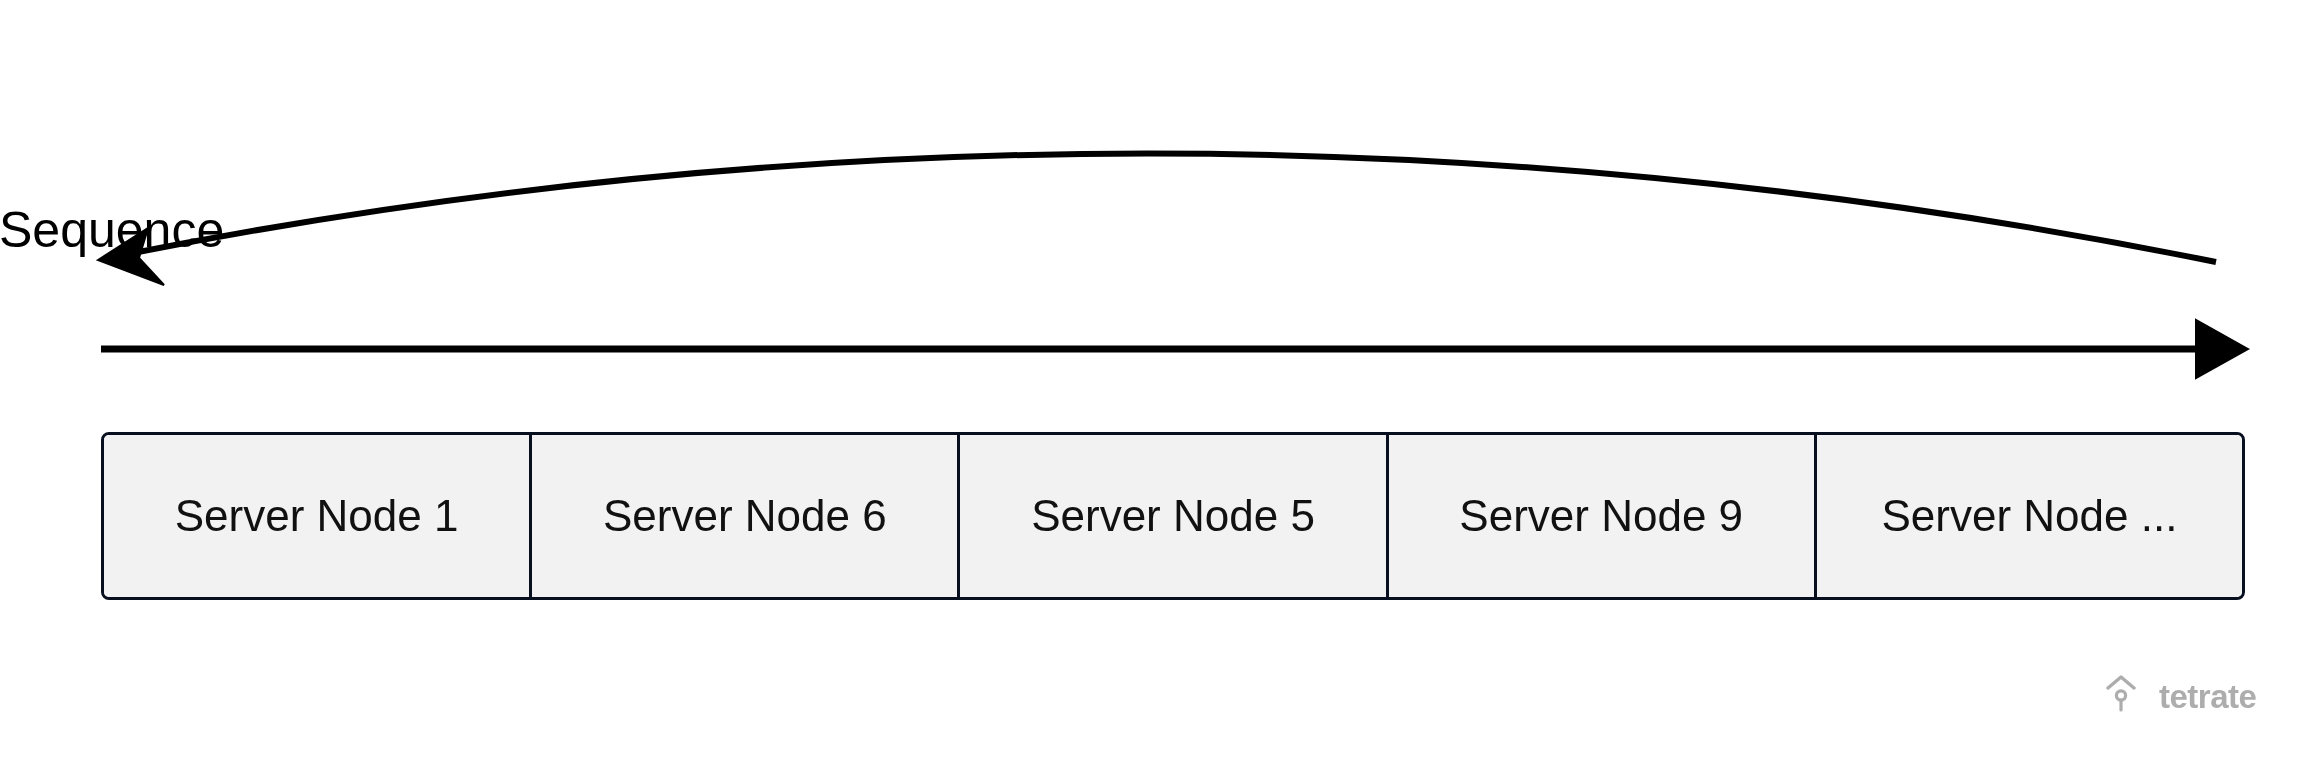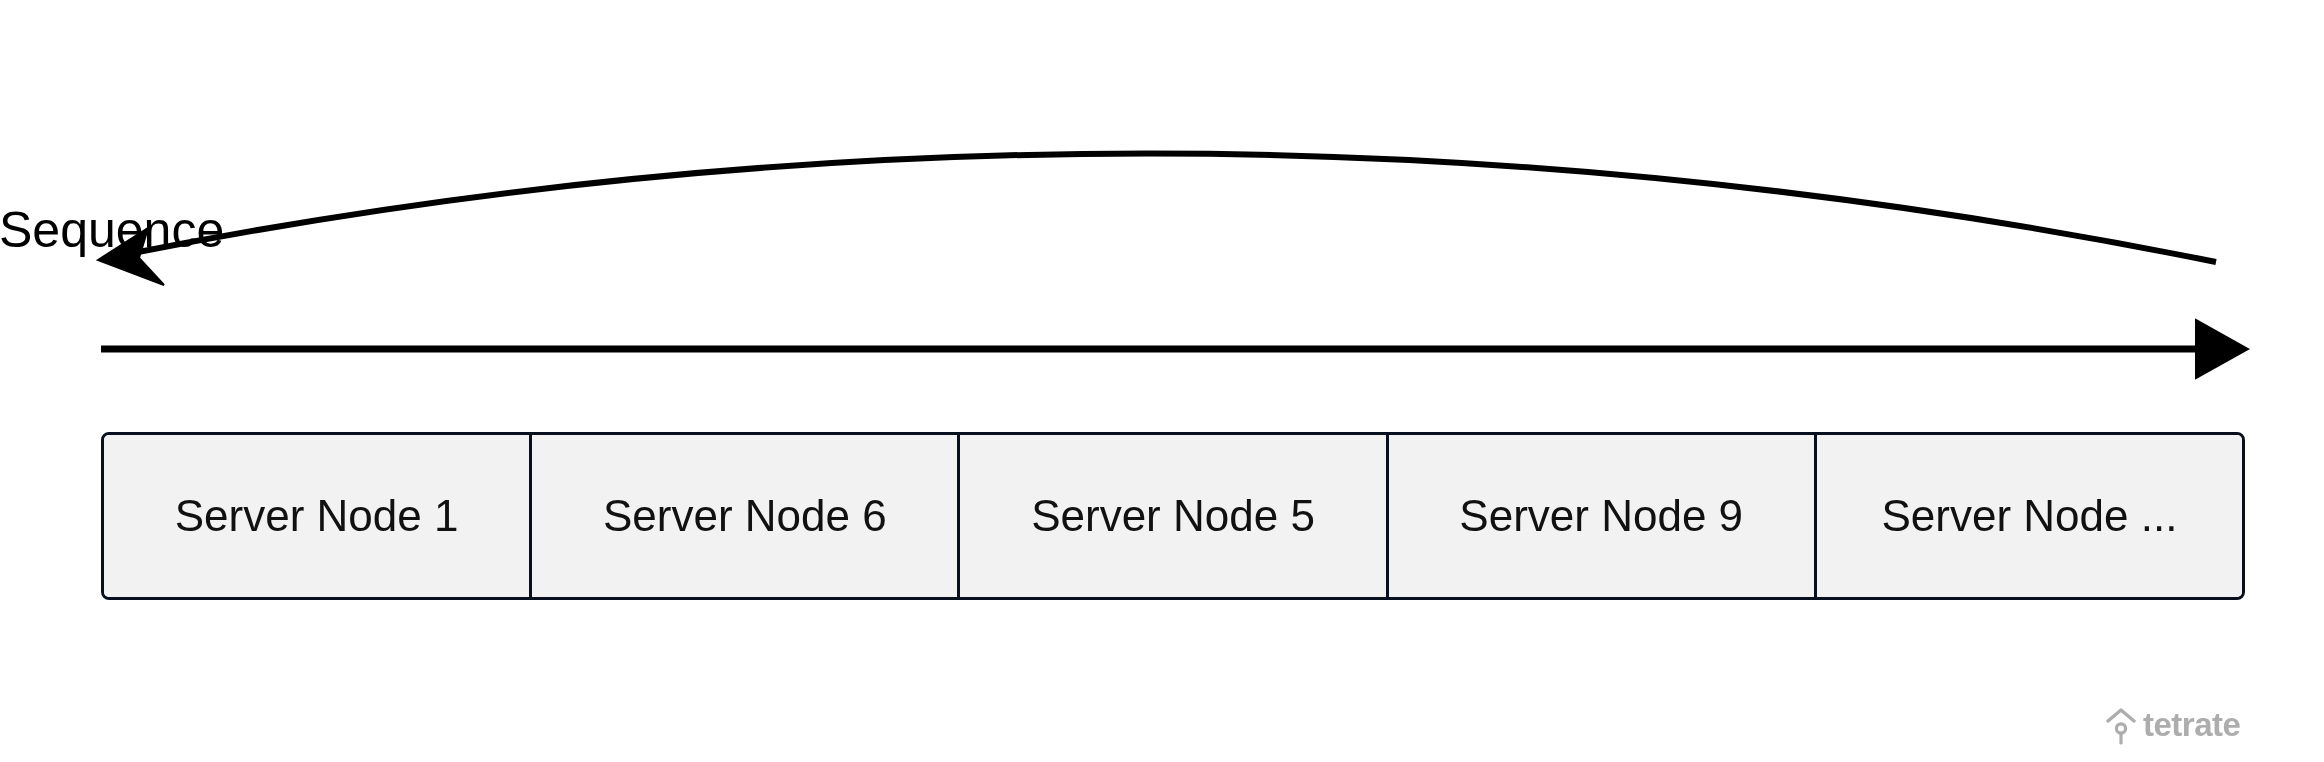--- a/index.html
+++ b/index.html
@@ -75,24 +75,24 @@
     font-weight: 400;
     color: #111111;
     line-height: 1;
     white-space: nowrap;
   }
 
   
   .logo {
     position: absolute;
     left: 2106px;
-    top: 708px;
+    top: 669px;
     display: flex;
-    align-items: flex-start;
-    gap: 7px;
+    align-items: flex-end;
+    gap: 23px;
     height: 44px;
   }
   .logo-mark {
     width: 30px;
     height: 38px;
     display: block;
   }
   .logo-word {
     font-family: "Liberation Sans", sans-serif;
     font-size: 33px;

